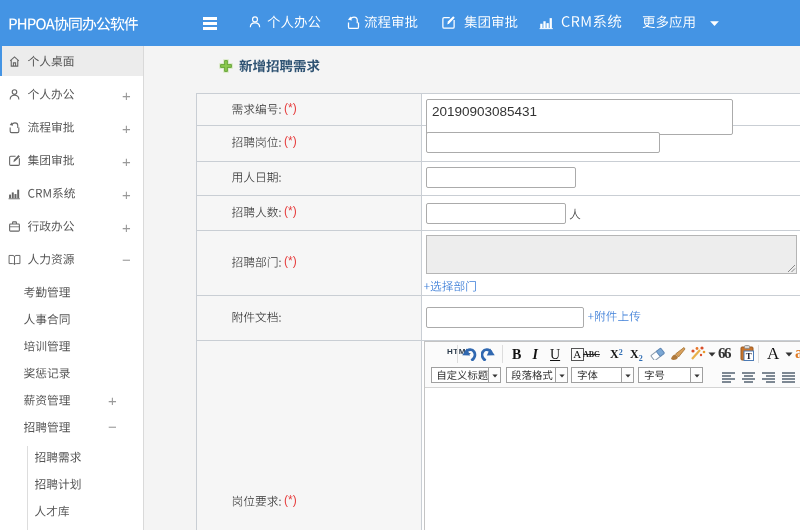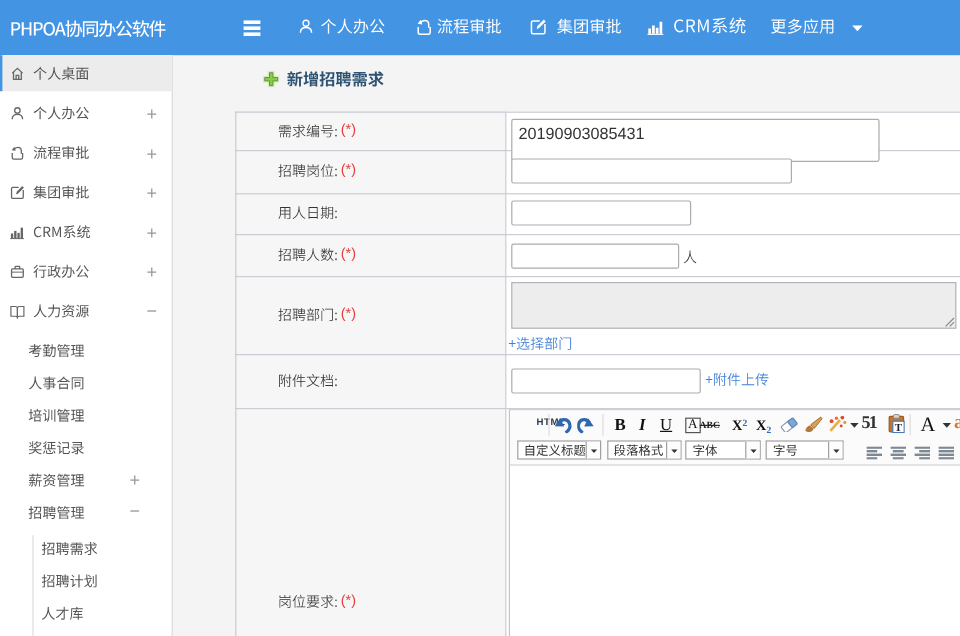--- a/index.html
+++ b/index.html
@@ -241,21 +241,21 @@
     <path d="M2 13 L10 4" stroke="#e8b04a" stroke-width="2.2"></path>
     <circle cx="3" cy="5" r="1.6" fill="#d94f2b"></circle>
     <circle cx="7" cy="2.5" r="1.4" fill="#e8762b"></circle>
     <circle cx="12" cy="2" r="1.6" fill="#d94f2b"></circle>
     <circle cx="14" cy="6" r="1.3" fill="#e8992b"></circle>
     <circle cx="11" cy="9" r="1.2" fill="#d94f2b"></circle>
   </svg>
 <svg class="abs" style="left:707.5px;top:352px" width="8" height="5" viewBox="0 0 8 5">
     <path d="M0.5 0.5 L4 4.5 L7.5 0.5 Z" fill="#333"></path>
   </svg>
-<div class="abs" style="left:718px;top:344.5px;font:bold 15px 'Liberation Serif',serif;color:#333;letter-spacing:-1.5px">51</div>
+<div class="abs" style="left:718px;top:344.5px;font:bold 15px 'Liberation Serif',serif;color:#333;letter-spacing:-1.5px">66</div>
 <svg class="abs" style="left:740px;top:345px" width="14" height="16" viewBox="0 0 14 16">
     <rect x="1" y="2" width="12" height="13" rx="1" fill="#c8742c" stroke="#9a5a20" stroke-width="1"></rect>
     <rect x="4.5" y="0.5" width="5" height="3" rx="1" fill="#d8d8d8" stroke="#888" stroke-width="0.8"></rect>
     <rect x="4" y="6" width="9.5" height="9.5" fill="#fff" stroke="#4a7ab5" stroke-width="1"></rect>
     <text x="8.7" y="13.8" font-family="Liberation Serif" font-size="9" font-weight="bold" fill="#223" text-anchor="middle">T</text>
   </svg>
 <div class="abs" style="left:767px;top:344px;font:17px 'Liberation Serif',serif;color:#111">A</div>
 <svg class="abs" style="left:784.5px;top:352px" width="8" height="5" viewBox="0 0 8 5">
     <path d="M0.5 0.5 L4 4.5 L7.5 0.5 Z" fill="#333"></path>
   </svg>

